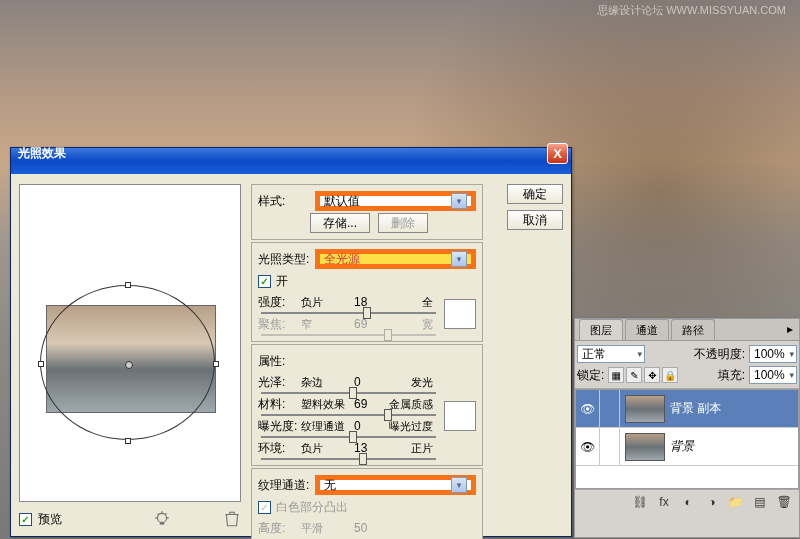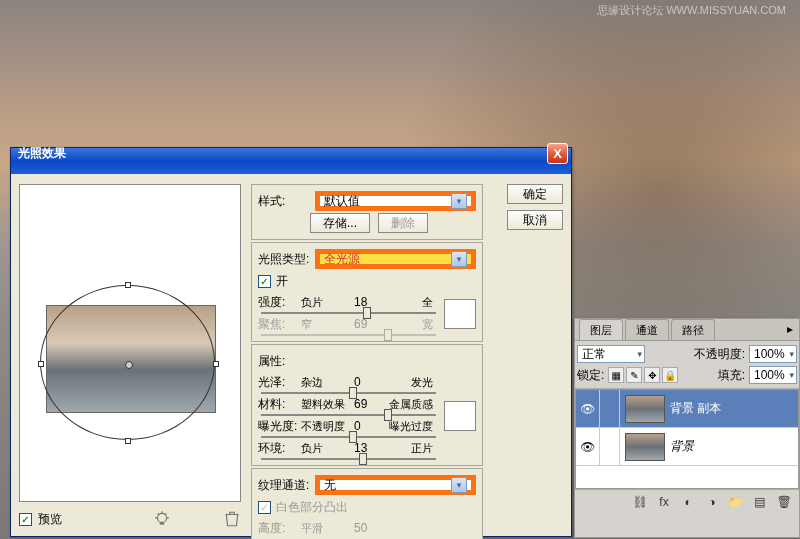--- a/index.html
+++ b/index.html
@@ -171,21 +171,21 @@
                 <span class="sl-lbl">材料:</span>
                 <span class="sl-left">塑料效果</span>
                 <span class="sl-val">69</span>
                 <span class="sl-right">金属质感</span>
               </div>
               <div class="slider-track">
                   <div class="slider-thumb" style="left:70%"></div>
                 </div>
               <div class="slider-row">
                 <span class="sl-lbl">曝光度:</span>
-                <span class="sl-left">不透明度</span>
+                <span class="sl-left">纹理通道</span>
                 <span class="sl-val">0</span>
                 <span class="sl-right">曝光过度</span>
               </div>
               <div class="slider-track">
                   <div class="slider-thumb" style="left:50%"></div>
                 </div>
               <div class="slider-row">
                 <span class="sl-lbl">环境:</span>
                 <span class="sl-left">负片</span>
                 <span class="sl-val">13</span>

